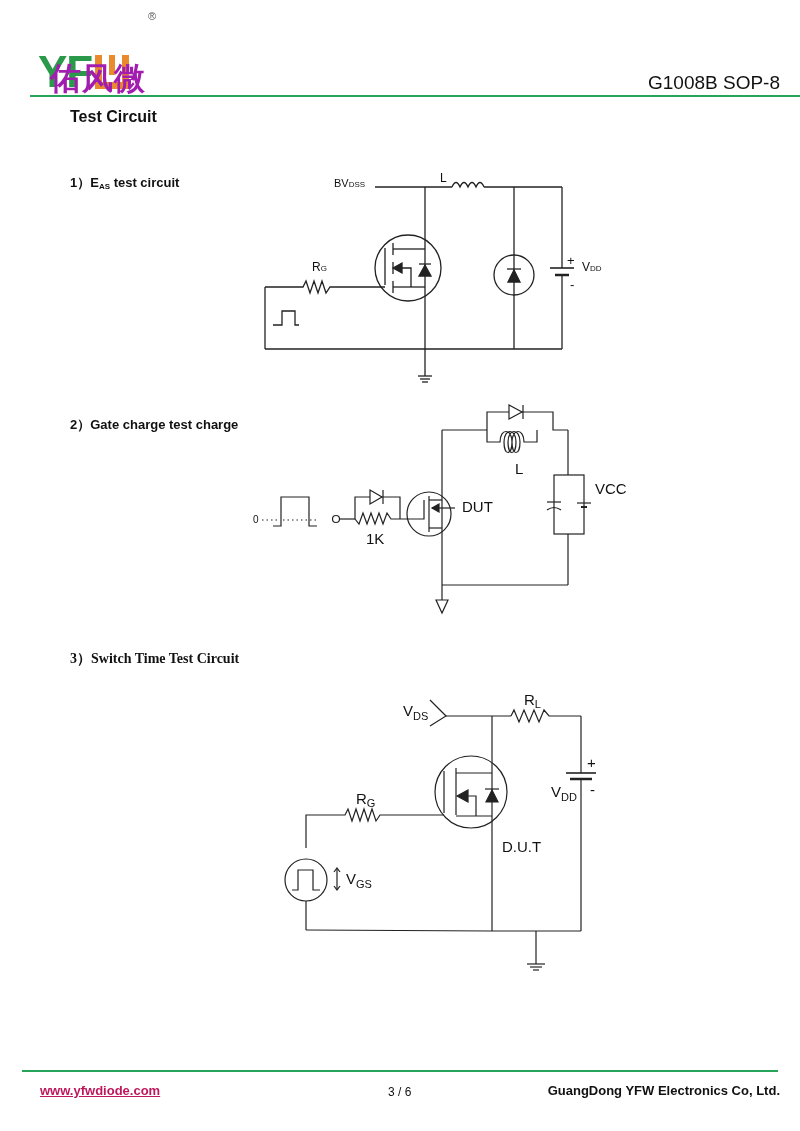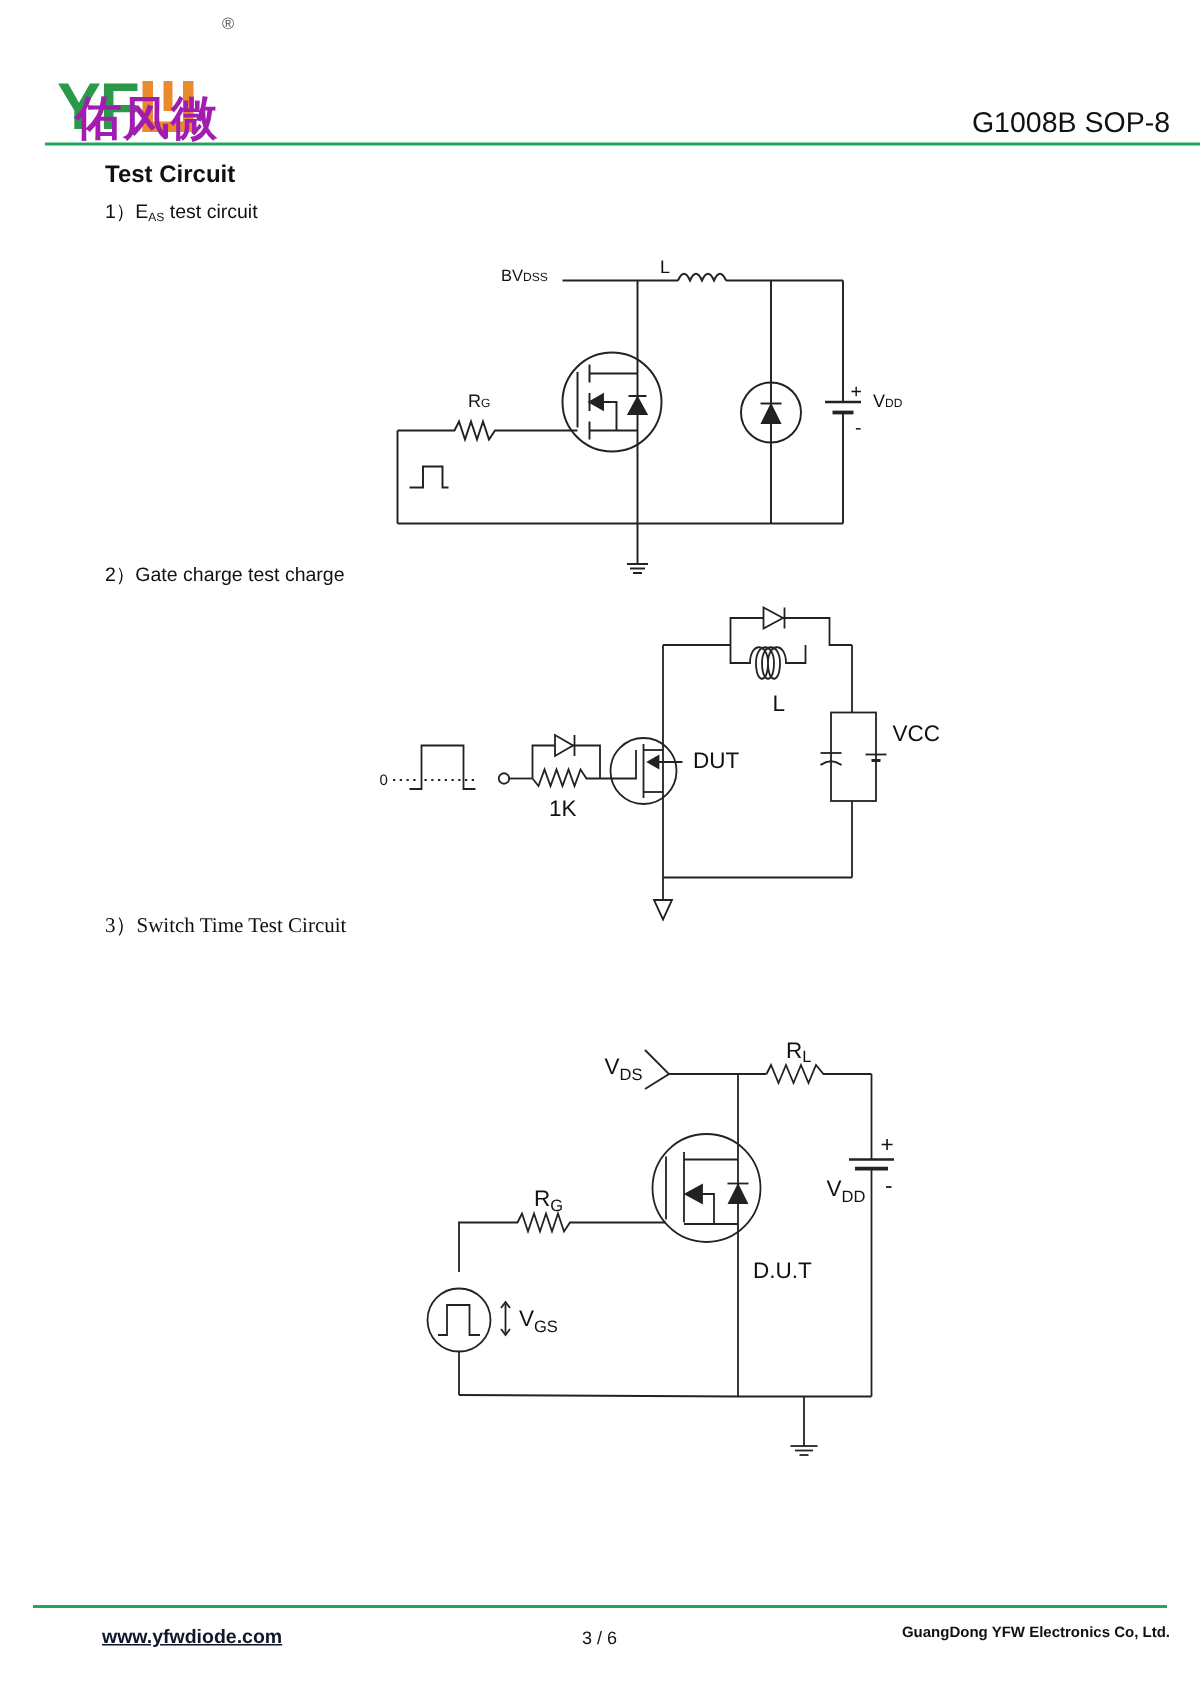--- a/index.html
+++ b/index.html
@@ -8,27 +8,27 @@
   .logo-latin{left:38px;top:12px;font-family:"Liberation Sans",sans-serif;font-weight:bold;font-size:44px;line-height:44px;letter-spacing:-1px;margin-top:38px;}
   .logo-y,.logo-f{color:#2a9a4a;}
   .logo-u{display:inline-block;width:34px;height:34px;border:7px solid #e98a2e;border-top:none;box-sizing:border-box;vertical-align:-2px;margin-left:3px;position:relative;}
   .logo-u::after{content:"";position:absolute;left:7px;top:0;width:6px;height:20px;background:#e98a2e;}
   .logo-reg{left:148px;top:10px;font-size:11px;color:#555;}
   .logo-cn{left:50px;top:58px;font-size:31px;font-weight:bold;font-family:"DejaVu Sans",sans-serif;color:#a21caf;letter-spacing:1px;}
   .doc-title{right:20px;top:72px;font-size:19px;font-weight:normal;}
   .rule-top{left:30px;top:95px;width:770px;height:2px;background:#26a55a;}
   .rule-bottom{left:22px;top:1070px;width:756px;height:2px;background:#26a55a;}
   .section-title{left:70px;top:108px;font-size:16px;font-weight:bold;}
-  .sub{font-size:13px;font-weight:normal;}
+  .sub{font-size:13px;font-weight:bold;margin-top:42px;}
   .sub sub{font-size:8px;vertical-align:-2px;}
   .sub3{font-family:"Liberation Serif",serif;font-size:14px;}
   svg text{font-family:"Liberation Sans",sans-serif;}
-  .footer-link{left:40px;top:1083px;font-size:13px;font-weight:bold;color:#0f172a;text-decoration:underline;margin-left:28px;}
+  .footer-link{left:40px;top:1083px;font-size:13px;font-weight:bold;color:#be185d;text-decoration:underline;}
   .footer-page{left:388px;top:1085px;font-size:12px;font-weight:normal;}
-  .footer-co{right:20px;top:1083px;font-size:10px;font-weight:bold;}
+  .footer-co{right:20px;top:1083px;font-size:13px;font-weight:bold;}
 </style>
 </head>
 <body>
 
 <div class="abs logo-latin">
   <span class="logo-y">Y</span><span class="logo-f">F</span><span class="logo-u"></span>
 </div>
 <div class="abs logo-reg">®</div>
 <div class="abs logo-cn">佑风微</div>
 <div class="abs doc-title">G1008B  SOP-8</div>

